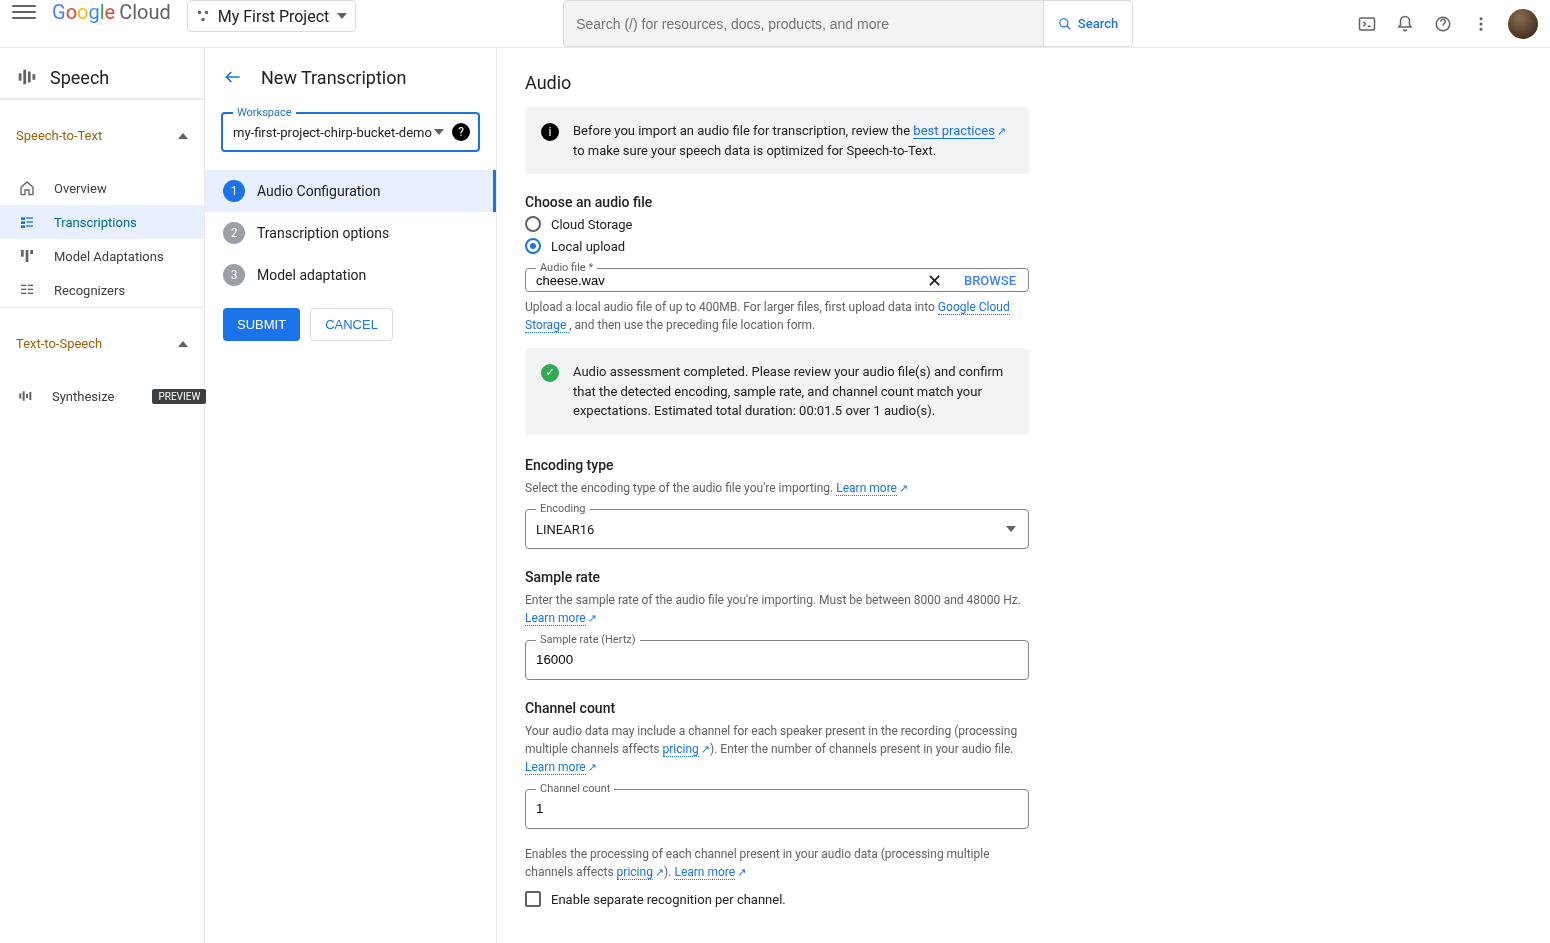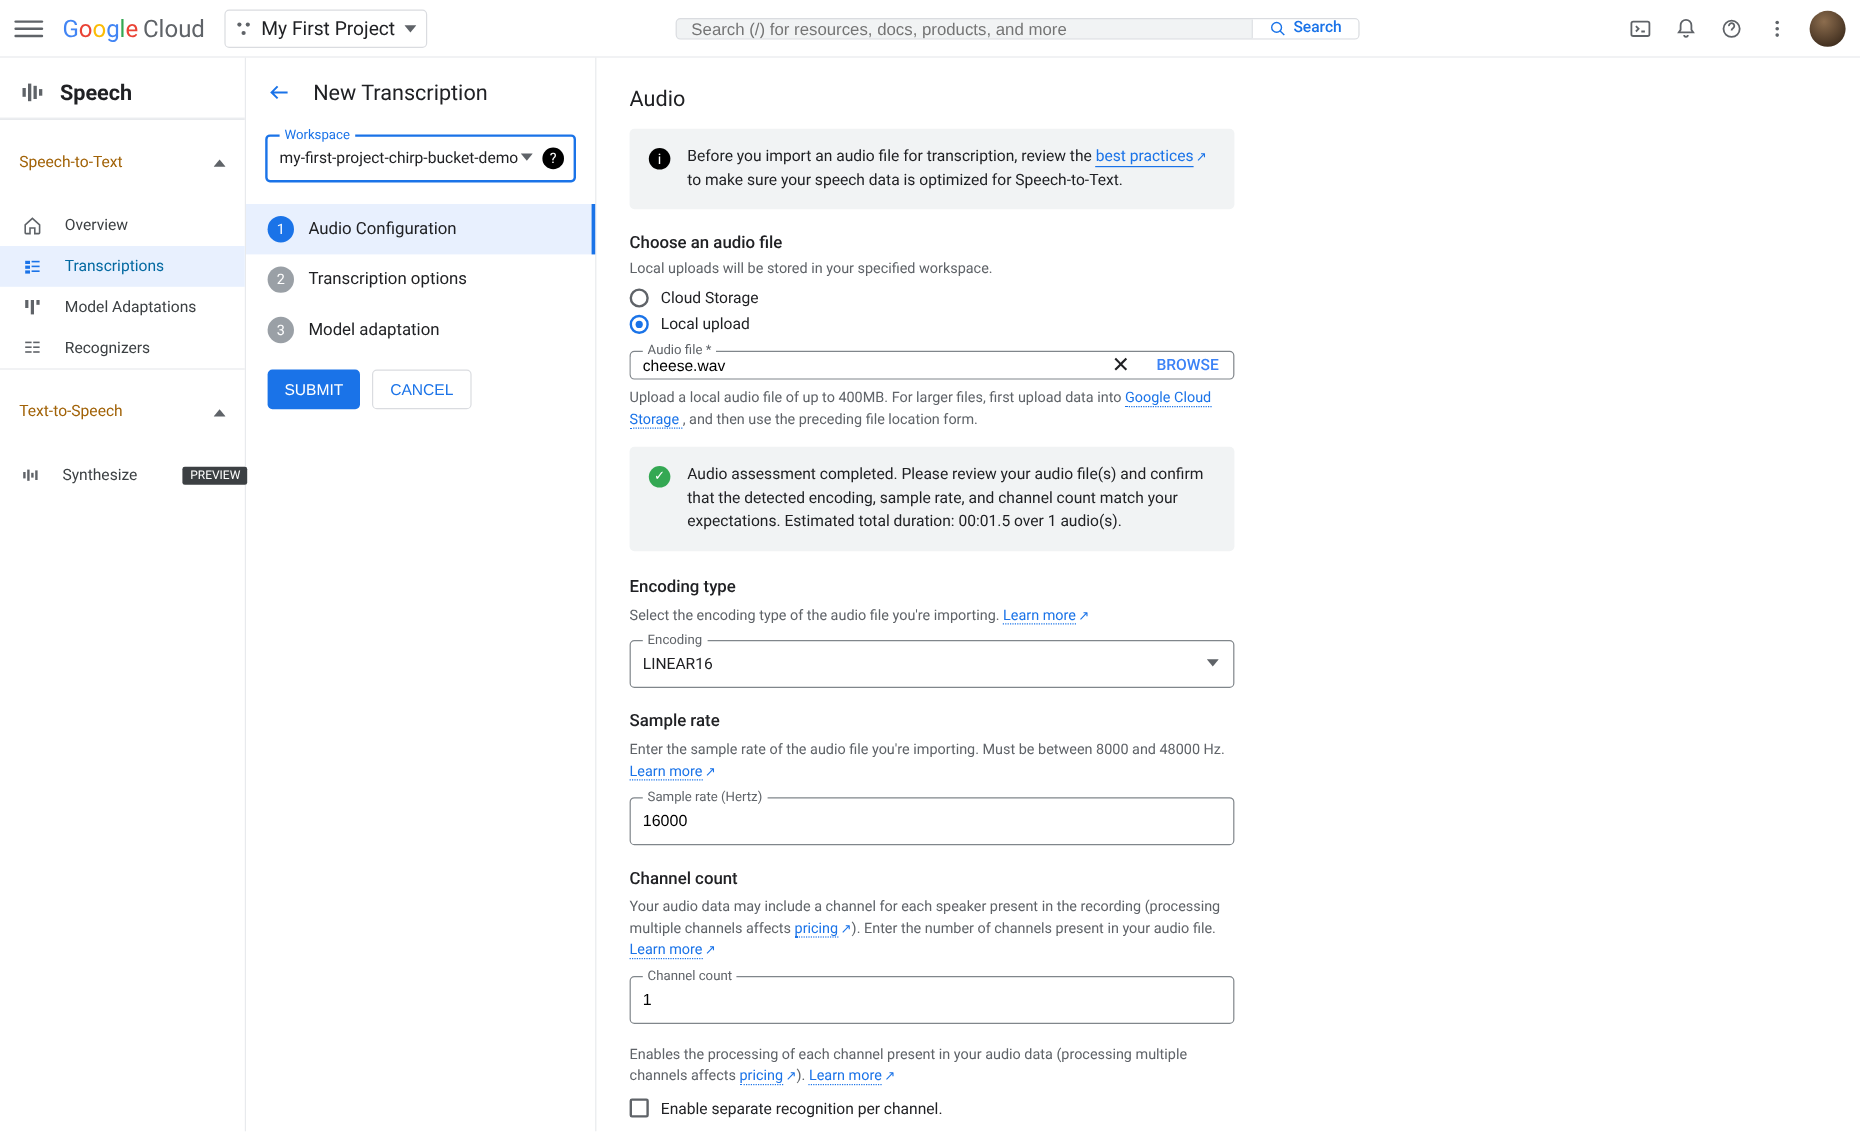--- a/index.html
+++ b/index.html
@@ -1,33 +1,33 @@
 <!DOCTYPE html>
 <html><head>
 <meta charset="utf-8">
 <style>
 * { box-sizing: border-box; margin: 0; padding: 0; }
 body { font-family: Roboto, "Helvetica Neue", Arial, sans-serif; font-size: 13px; color: #202124; background: #fff; }
-.header { display: flex; align-items: center; height: 48px; padding: 0 12px; border-bottom: 1px solid #e8eaed; }
+.header { display: flex; height: 48px; padding: 0 12px; border-bottom: 1px solid #e8eaed; }
 .hamburger { width: 24px; height: 24px; display:flex; flex-direction:column; justify-content:center; gap:4px; cursor:pointer; margin-right:16px; }
 .hamburger span { height:2px; background:#5f6368; border-radius:1px; }
 .logo { font-size:20px; font-weight:400; margin-right:16px; }
 .logo .g-blue{color:#4285F4}.logo .g-red{color:#EA4335}.logo .g-yellow{color:#FBBC05}.logo .g-green{color:#34A853}
 .logo .cloud{color:#5f6368;margin-left:4px;}
 .project-dropdown { border:1px solid #dadce0; border-radius:4px; height:32px; padding:0 8px; display:flex; align-items:center; gap:8px; font-size:16px; cursor:pointer;}
 .search-wrap { flex:1; display:flex; justify-content:center;}
 .search-bar { display:flex; width:570px; border:1px solid #dadce0; border-radius:4px; overflow:hidden; background:#f1f3f4;}
 .search-bar input { flex:1; border:none; background:transparent; padding:0 12px; font-size:14px; outline:none;}
 .search-btn { display:flex; align-items:center; gap:6px; padding:0 14px; border-left:1px solid #dadce0; color:#1a73e8; font-weight:500; background:#fff; cursor:pointer;}
 .header-icons { display:flex; align-items:center; gap:16px; margin-left:16px; }
 .header-icons .hi { width:22px; height:22px; color:#5f6368; display:flex;align-items:center;justify-content:center; cursor:pointer;}
 .avatar { width:30px;height:30px;border-radius:50%; background: radial-gradient(circle at 40% 30%, #8c6d4e, #2b1d12); }
 .layout { display:flex; height: calc(100vh - 48px); }
 .sidebar-left { width:205px; border-right:1px solid #e8eaed; padding:8px 0; }
-.sl-title { display:flex; align-items:center; gap:12px; padding:10px 16px; font-size:18px; font-weight:700; border-bottom:1px solid #e8eaed;}
+.sl-title { display:flex; align-items:center; gap:12px; padding:10px 16px; font-size:18px; font-weight:400; border-bottom:1px solid #e8eaed;}
 .sl-section { padding:28px 16px; color:#a16207; font-size:13px; display:flex; align-items:center; justify-content:space-between; cursor:pointer;}
 .sl-item { display:flex; align-items:center; gap:18px; padding:8px 16px 8px 18px; font-size:13px; color:#3c4043; cursor:pointer;}
 .sl-item.active { background:#e8f0fe; color:#0369a1;}
 .sl-item .ico { width:18px;height:18px; display:flex;align-items:center;justify-content:center; color:#5f6368;}
 .sl-item.active .ico{color:#1a73e8;}
 .badge { background:#3c4043;color:#fff;font-size:10px;padding:2px 6px;border-radius:2px; }
 .middle { width:292px; border-right:1px solid #e8eaed; padding:8px 0; }
 .mid-header { display:flex; align-items:center; gap:16px; padding:10px 18px; font-size:18px; }
 .back { width:22px;height:22px; color:#1a73e8; cursor:pointer; display:flex;align-items:center;}
 .workspace { margin:14px 16px 18px; position:relative;}
@@ -275,21 +275,20 @@
           <line x1="0" y1="40" x2="55" y2="5" stroke="#ff3b00" stroke-width="2.5" marker-end="url(#ah2)"></line>
         </svg></div>
 
     <h2 class="section">Audio</h2>
     <div class="info-box">
       <div class="i-icon">i</div>
       <div><span>Before you import an audio file for transcription, review the </span><a class="link">best practices</a><span class="ext-icon">↗</span><span> to make sure your speech data is optimized for Speech-to-Text.</span></div>
     </div>
 
     <div class="sub-h">Choose an audio file</div>
-    <div class="hint">Local uploads will be stored in your specified workspace.</div>
     <div class="radio-row">
         <span class="radio"></span>
         <span>Cloud Storage</span>
       </div>
     <div class="radio-row">
         <span class="radio checked"></span>
         <span>Local upload</span>
       </div>
 
     <div class="field">

